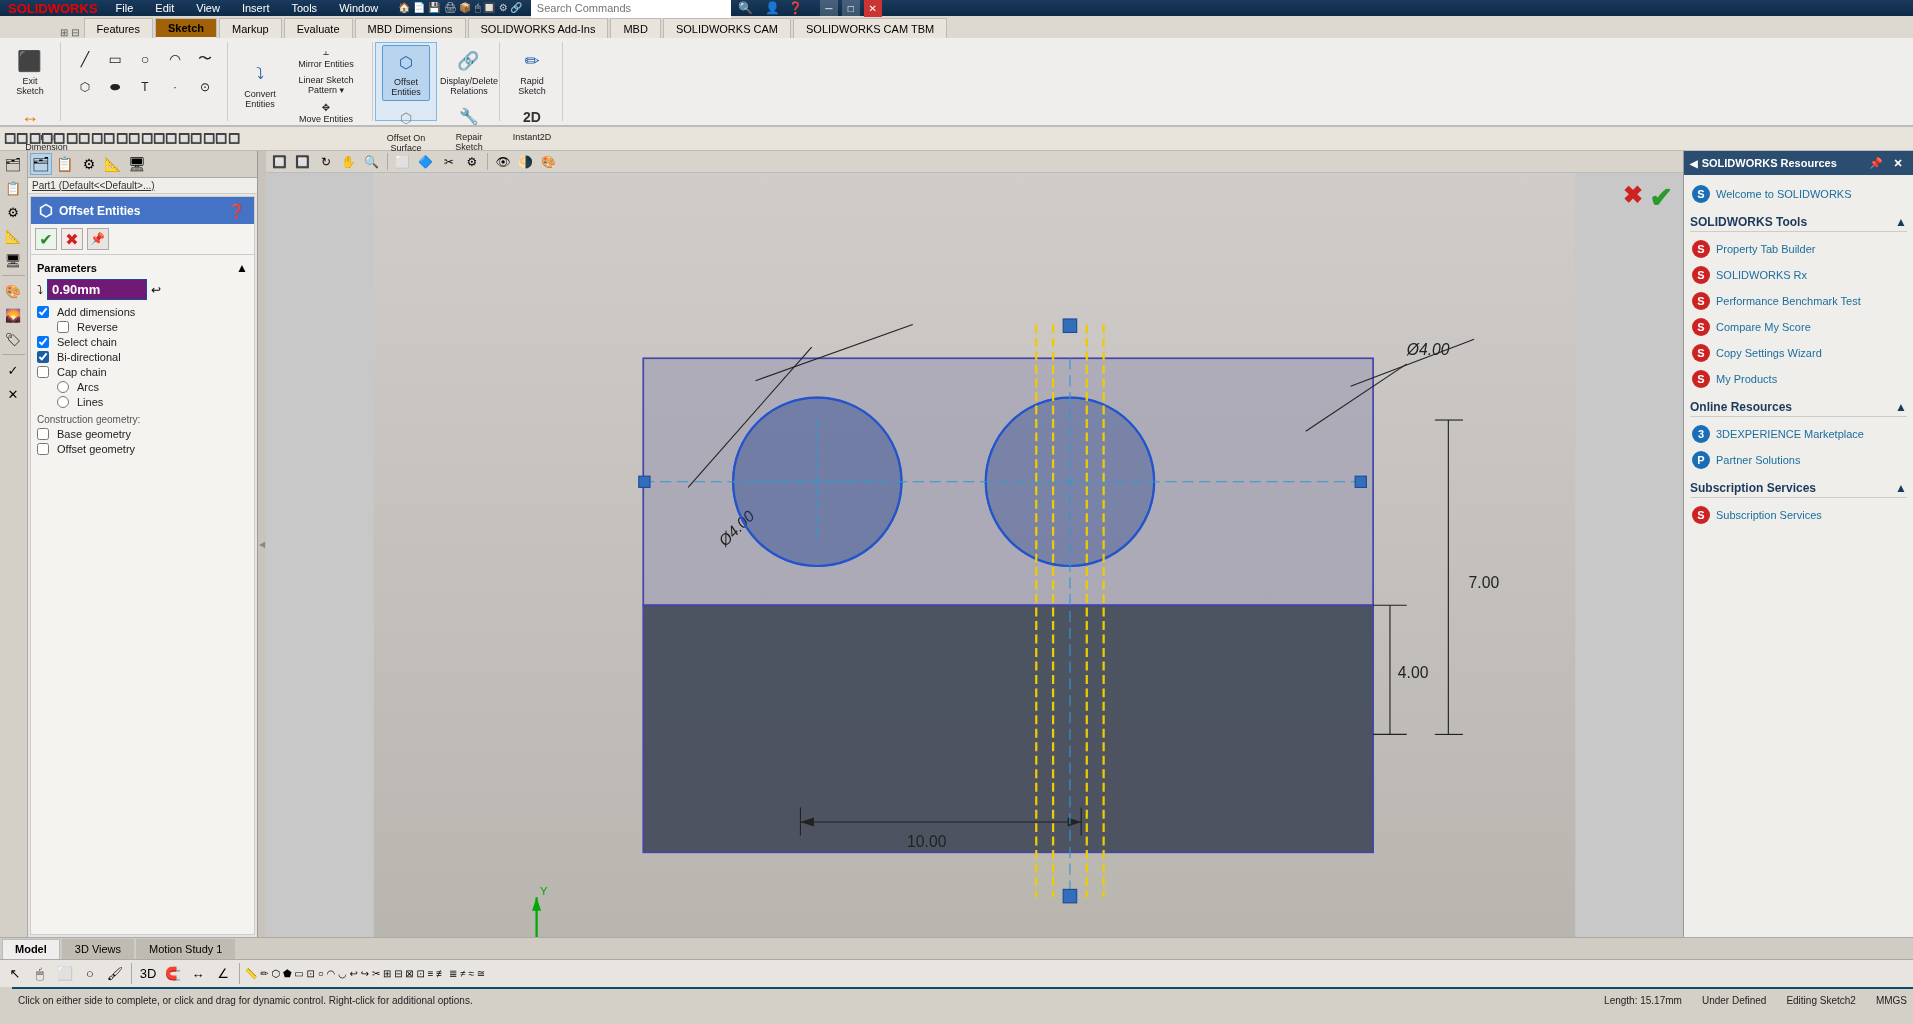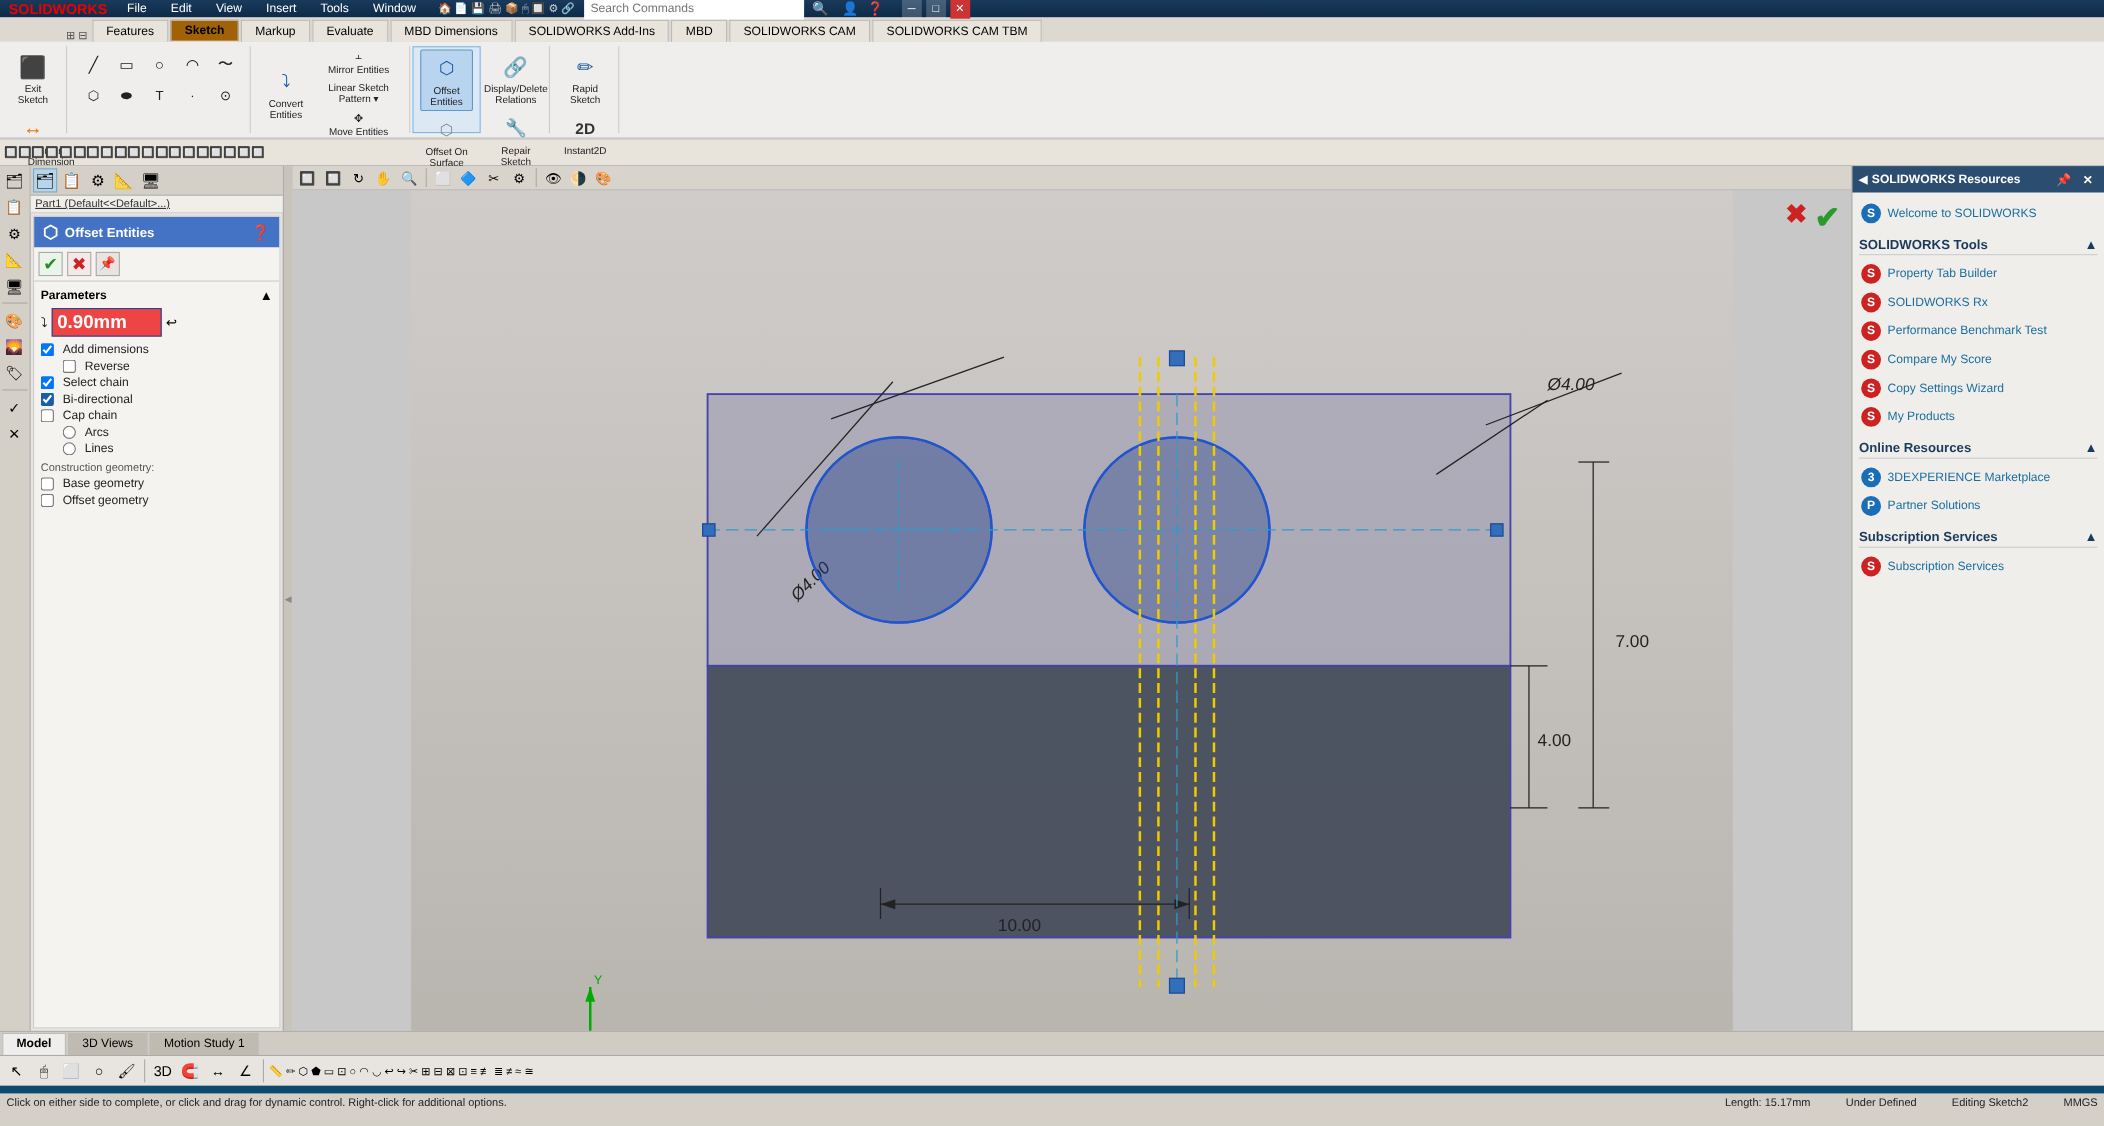--- a/index.html
+++ b/index.html
@@ -235,25 +235,25 @@
       cursor: pointer;
       font-size: 12px;
     }
     #offset-value-row {
       display: flex;
       align-items: center;
       gap: 4px;
       margin-bottom: 6px;
     }
     #offset-value-input {
-      background: #ef4444;
+      background: #701a75;
       color: white;
       border: 1px solid #1a4a9a;
       padding: 2px 4px;
-      font-size: 17px;
+      font-size: 13px;
       width: 100px;
       font-weight: bold;
     }
     .param-row {
       display: flex;
       align-items: center;
       gap: 4px;
       margin: 3px 0;
       font-size: 11px;
     }
@@ -344,27 +344,28 @@
     .sketch-svg {
       position: absolute;
       top: 0; left: 0;
       width: 100%; height: 100%;
     }
 
     
     #statusbar {
       height: 24px;
       background: #d4d0c8;
-      border-top: 7px solid #0c4a6e;
+      border-top: 2px solid #0c4a6e;
       display: flex;
       align-items: center;
       padding: 0 6px;
       font-size: 10px;
       color: #222;
-      gap: 32px;
+      gap: 20px;
+      margin-left: 12px;
     }
     #statusbar .status-msg { flex: 1; }
 
     
     #bottom-toolbar {
       height: 28px;
       background: #e8e5e0;
       border-top: 1px solid #aaa;
       display: flex;
       align-items: center;

